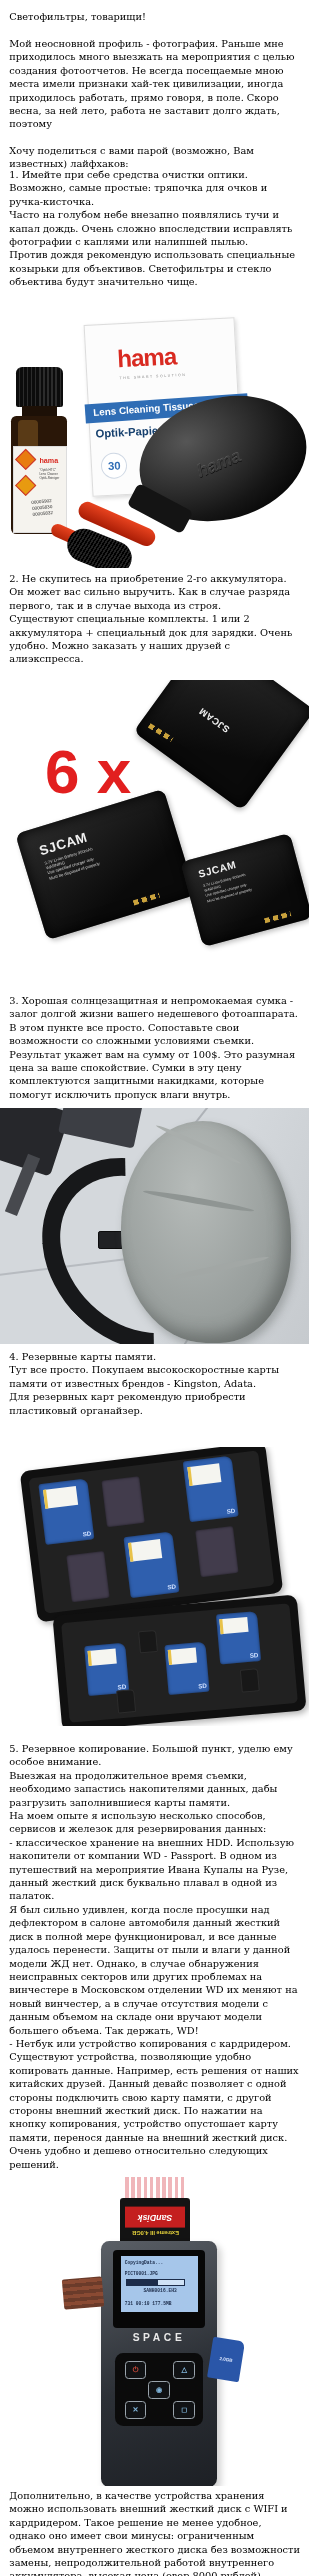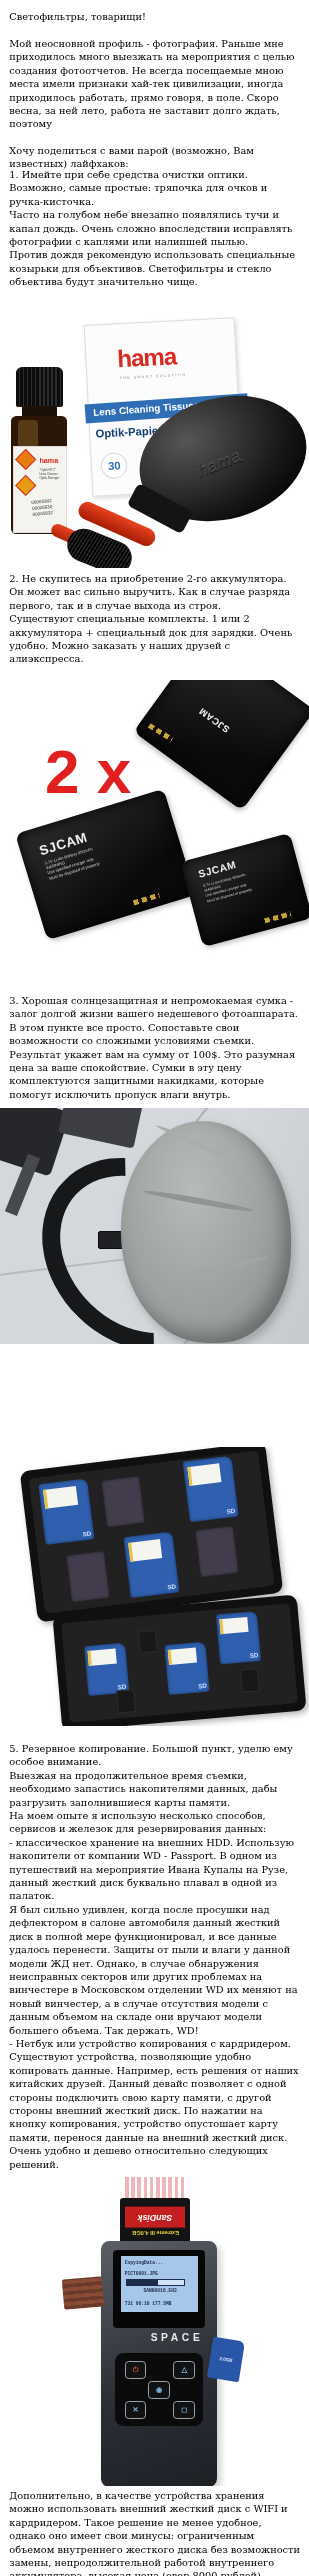--- a/index.html
+++ b/index.html
@@ -113,21 +113,21 @@
   .cf-mod  { left:7.2px; top:32px; width:57px; transform:rotate(180deg); color:#e8d53c;
              font:bold 5.7px "Liberation Sans", sans-serif; text-align:center; }
   .hd-device { left:101px; top:66px; width:116px; height:246px; border-radius:8.2px;
                background:linear-gradient(160deg,#5a5f66,#2c3036 55%,#1d2025); box-shadow:3.1px 4.1px 7.2px rgba(0,0,0,.18); }
   .hd-bezel { left:12.4px; top:9.3px; width:92px; height:78px; background:#070707; border-radius:4.1px; }
   .hd-lcd   { left:7.2px; top:6.2px; width:77px; height:56px; background:#a6c6ea; }
   .hd-lcd span { position:absolute; color:#1c2c4a; font:bold 4.6px "Liberation Mono", monospace; }
   .hd-bar { left:5.2px; top:23px; width:57px; height:4.6px; border:0.5px solid #1c2c4a; background:#cfe2f6; }
   .hd-bar i { position:absolute; left:0; top:0; width:55%; height:100%; background:#1c2c4a; display:block; }
   .hd-space { left:0; top:91px; width:100%; text-align:center; color:#e8e8e8;
-              font:bold 10.3px "Liberation Sans", sans-serif; letter-spacing:3.6px;padding-left:18px; }
+              font:bold 10.3px "Liberation Sans", sans-serif; letter-spacing:3.6px; }
   .hd-pad { left:14.4px; top:112px; width:88px; height:73px; background:#0b0b0b; border-radius:8.2px; }
   .hd-btn { width:19.6px; height:15.5px; border:0.5px solid #9aa4ac; border-radius:3.6px; color:#7fb3d8;
             font:bold 7.2px/15.5px "Liberation Sans", sans-serif; text-align:center; background:#101214; }
   .hd-sd  { left:210px; top:164px; width:32px; height:41px; background:#2a56a8; border-radius:2.1px 6.2px 2.1px 2.1px;
             transform:rotate(9deg); color:#dfe9ff; font:bold 4.6px "Liberation Sans", sans-serif; text-align:center; line-height:41px; }
   .hd-mem { left:63px; top:103px; width:40px; height:30px; transform:rotate(-5deg);
             background:repeating-linear-gradient(0deg,#6b3b2a 0 3.6px,#8a4a33 3.6px 7.2px); border-radius:2.1px; }
 </style>
 </head>
 <body>
@@ -171,21 +171,21 @@
     <div class="blower-nozzle"></div>
     <div class="red-pipe"></div>
     <div class="red-pipe2"></div>
     <div class="brush"></div>
   </div>
 
   <div class="txt" style="top:572px">2. Не скупитесь на приобретение 2-го аккумулятора. Он может вас сильно выручить. Как в случае разряда первого, так и в случае выхода из строя.
 Существуют специальные комплекты. 1 или 2 аккумулятора + специальный док для зарядки. Очень удобно. Можно заказать у наших друзей с алиэкспресса.</div>
 
   <div class="photo" id="ph-batt">
-    <div class="mult">2 x</div>
+    <div class="mult">6 x</div>
     <div class="batt" id="batt1">
       <div class="bname">SJCAM</div>
       <div class="pins"></div>
     </div>
     <div class="batt" id="batt2">
       <div class="bname">SJCAM</div>
       <div class="bspec">3.7V Li-ion Battery 900mAh
 WARNING
 Use specified charger only
 Must be disposed of properly</div>
@@ -212,20 +212,23 @@
     <div class="tile-c"></div>
     <div class="strap"></div>
     <div class="buckle"></div>
     <div class="cover">
       <div class="fold1"></div>
       <div class="fold2"></div>
       <div class="fold3"></div>
     </div>
   </div>
 
+  <div class="txt" style="top:1350px">4. Резервные карты памяти.
+Тут все просто. Покупаем высокоскоростные карты памяти от известных брендов - Kingston, Adata.
+Для резервных карт рекомендую приобрести пластиковый органайзер.</div>
 
   <div class="photo" id="ph-case">
     <div class="case-shell" id="case-top">
       <div class="foam">
         <div class="sd" style="left:9.3px;top:7.2px;width:49px;height:61px">
             <i></i>
             <b>SD</b>
           </div>
         <div class="mini" style="left:72px;top:11.3px;width:38px;height:47px"></div>
         <div class="sd" style="left:155px;top:2.1px;width:49px;height:61px">

